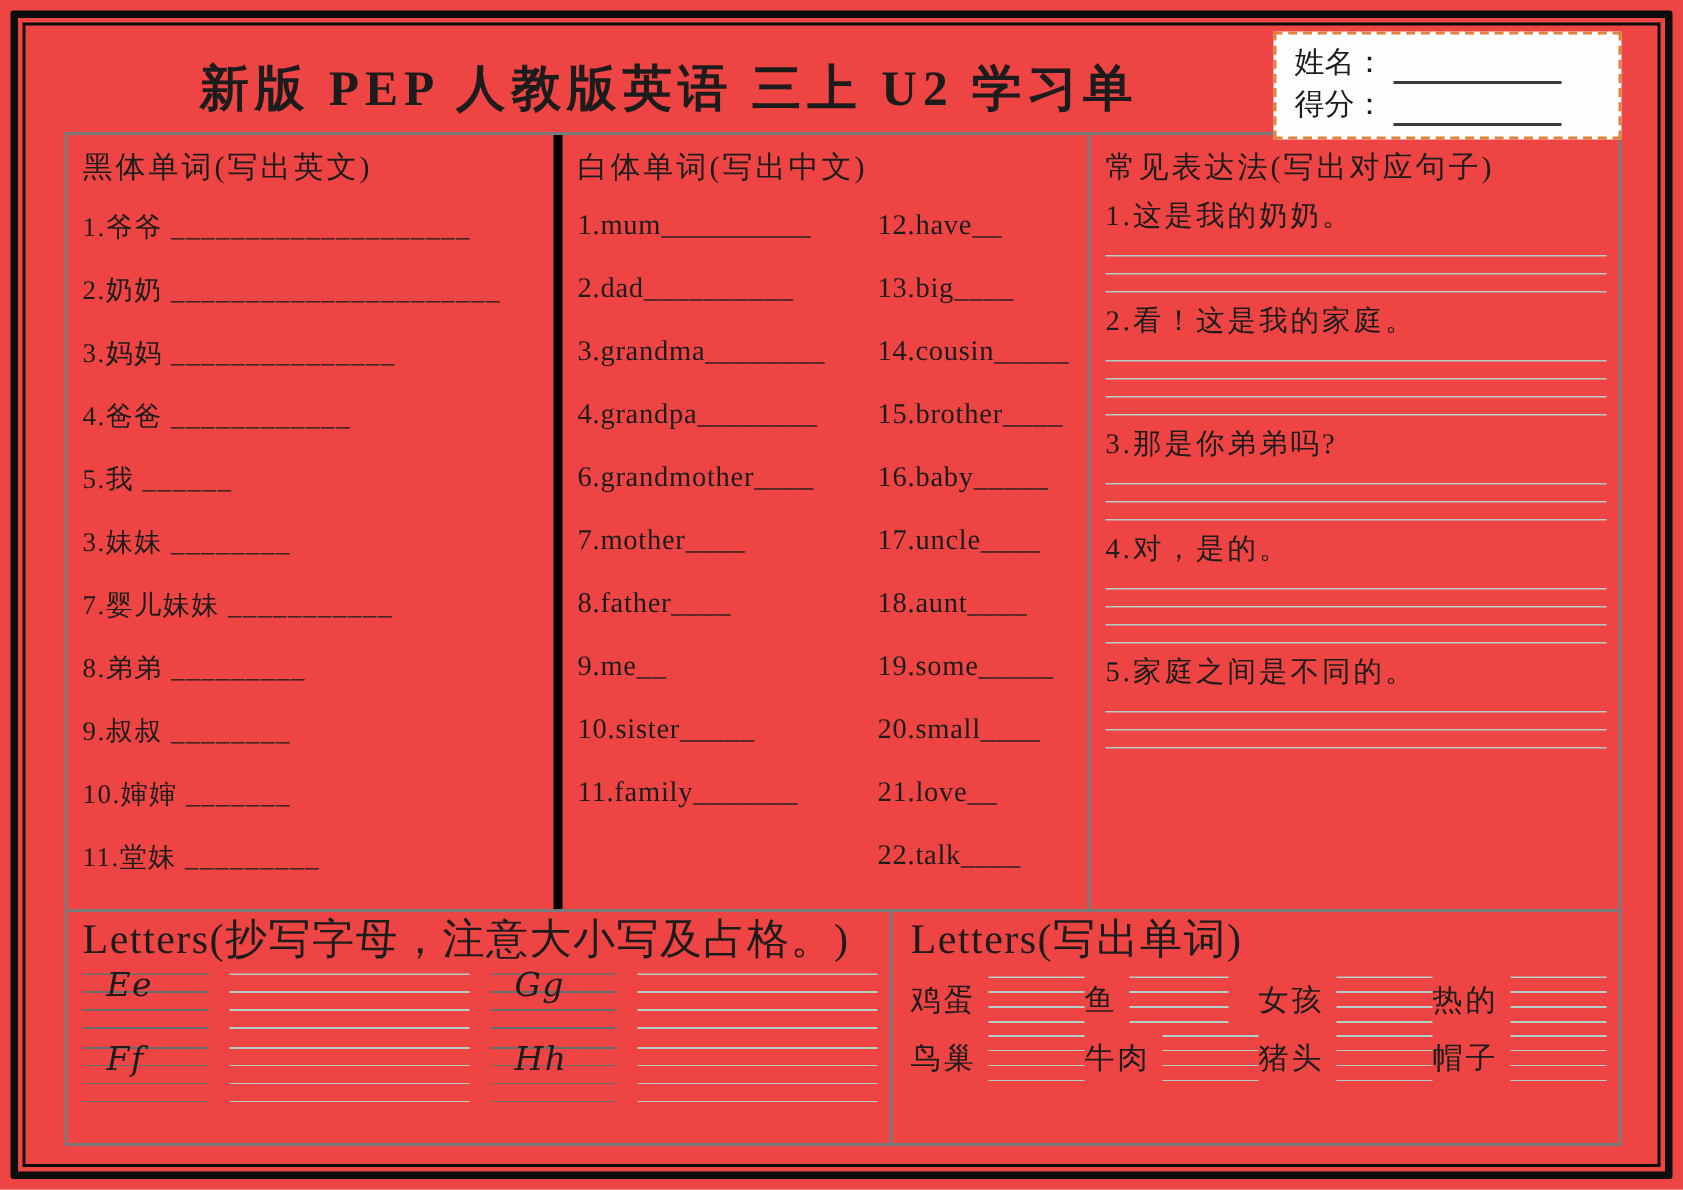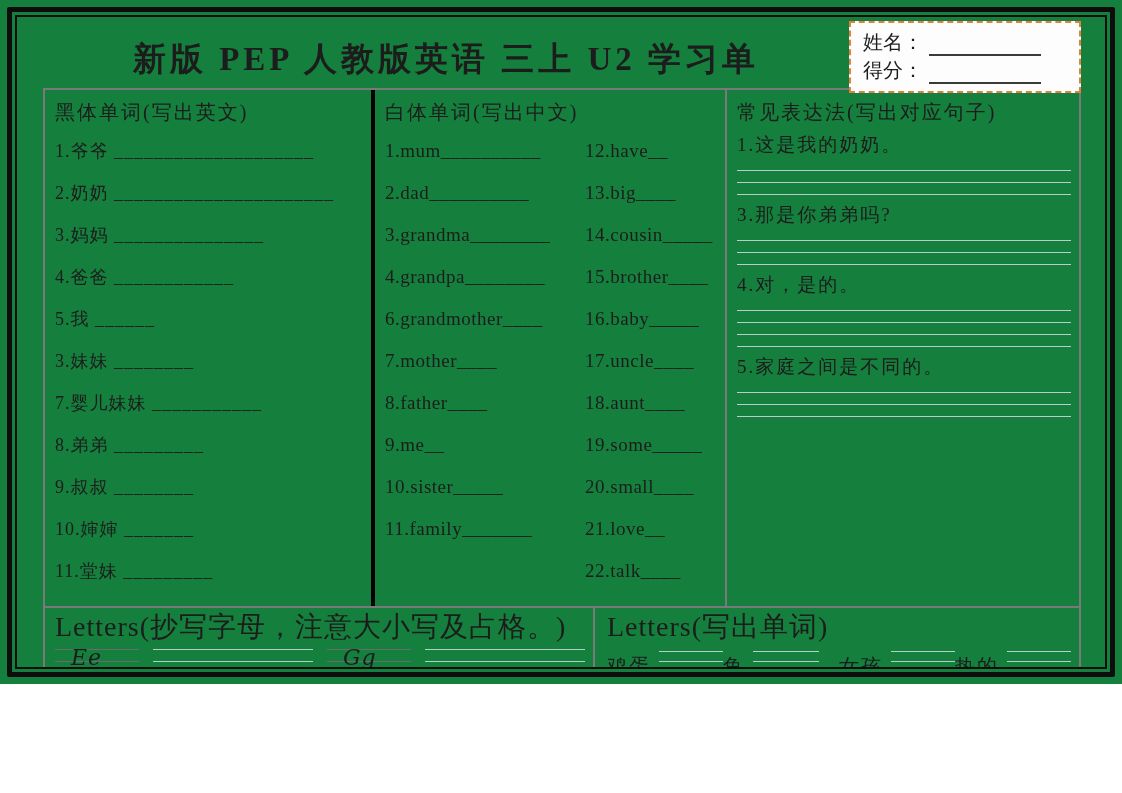--- a/index.html
+++ b/index.html
@@ -1,32 +1,32 @@
 <!DOCTYPE html>
 <html><head>
 <meta charset="utf-8">
 <style>
   * { margin:0; padding:0; box-sizing:border-box; }
   body { background:#ffffff; font-family:"Liberation Serif","DejaVu Serif",serif; color:#1c1c1c; }
-  .page { width:1122px; height:684px; background:#15803d; padding:7px; }
+  .page { width:1122px; height:793px; background:#ef4444; padding:7px; }
   .frame-outer { width:100%; height:100%; border:5px solid #0d0d0d; border-radius:2px; padding:3px; }
   .frame-inner { width:100%; height:100%; border:2px solid #0d0d0d; padding:2px 24px 6px 26px; overflow:hidden; }
 
   
   .header { display:flex; align-items:flex-start; height:66px; }
   .title { flex:1; text-align:center; font-size:33px; font-weight:bold; letter-spacing:4px; padding-top:18px; white-space:nowrap; }
   .name-box { width:232px; border:2px dashed #e0823c; padding:5px 10px 7px 12px; margin-top:2px; background:#fdfdfd; }
   .nb-row { font-size:20px; line-height:28px; white-space:nowrap; }
   .nb-line { display:inline-block; width:112px; border-bottom:2px solid #3a3a3a; height:22px; margin-left:6px; vertical-align:bottom; }
 
   
   .maintable { margin-top:3px; border:2px solid #7a7a7a; height:676px; display:flex; flex-direction:column; }
   .topgrid { display:flex; height:518px; border-bottom:2px solid #7a7a7a; }
   .col { overflow:hidden; padding:4px 8px 0 10px; }
-  .col1 { width:330px; border-right:4px solid #000000; }
+  .col1 { width:330px; border-right:6px solid #000000; }
   .col2 { width:352px; border-right:2px solid #7a7a7a; }
   .col3 { flex:1; }
   .col-header { font-size:20px; letter-spacing:2px; line-height:36px; white-space:nowrap; }
   .w-row { font-size:18px; line-height:42px; white-space:nowrap; overflow:hidden; letter-spacing:1px; }
   .two-col { display:flex; }
   .sub-left { width:200px; }
   .sub-right { flex:1; }
   .sub-left .w-row, .sub-right .w-row { font-size:19px; letter-spacing:0.5px; }
 
   
@@ -130,20 +130,29 @@
             <div id="expr-list">
                 <div class="expr-block">
                   <div class="expr-text">1.这是我的奶奶。</div>
                   <div>
                     <div class="ruled"></div>
                     <div class="ruled"></div>
                     <div class="ruled"></div>
                   </div>
                 </div>
                 <div class="expr-block">
+                  <div class="expr-text">2.看！这是我的家庭。</div>
+                  <div>
+                    <div class="ruled"></div>
+                    <div class="ruled"></div>
+                    <div class="ruled"></div>
+                    <div class="ruled"></div>
+                  </div>
+                </div>
+                <div class="expr-block">
                   <div class="expr-text">3.那是你弟弟吗?</div>
                   <div>
                     <div class="ruled"></div>
                     <div class="ruled"></div>
                     <div class="ruled"></div>
                   </div>
                 </div>
                 <div class="expr-block">
                   <div class="expr-text">4.对，是的。</div>
                   <div>

